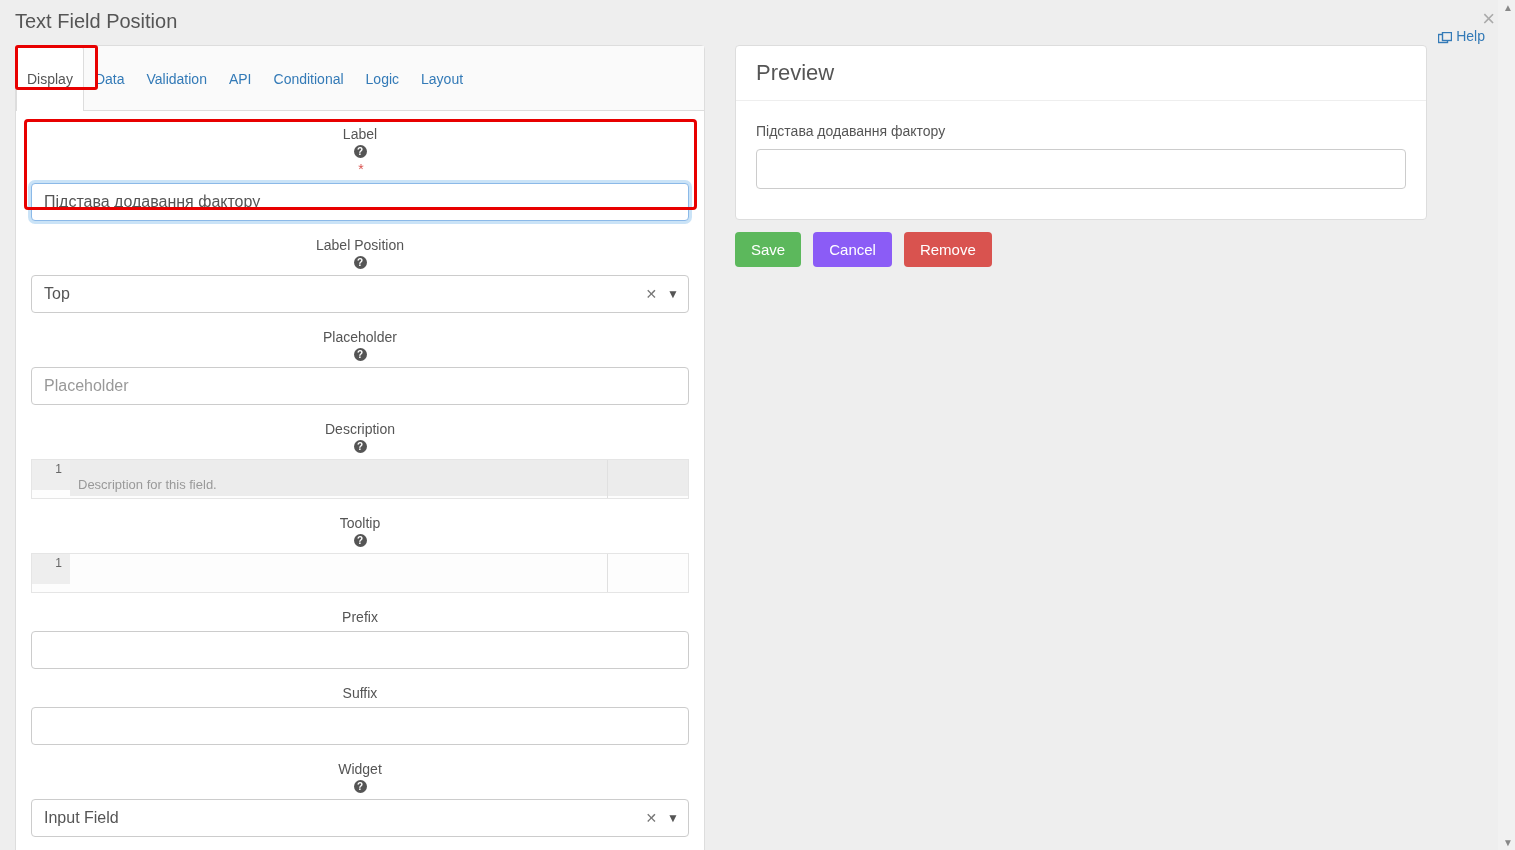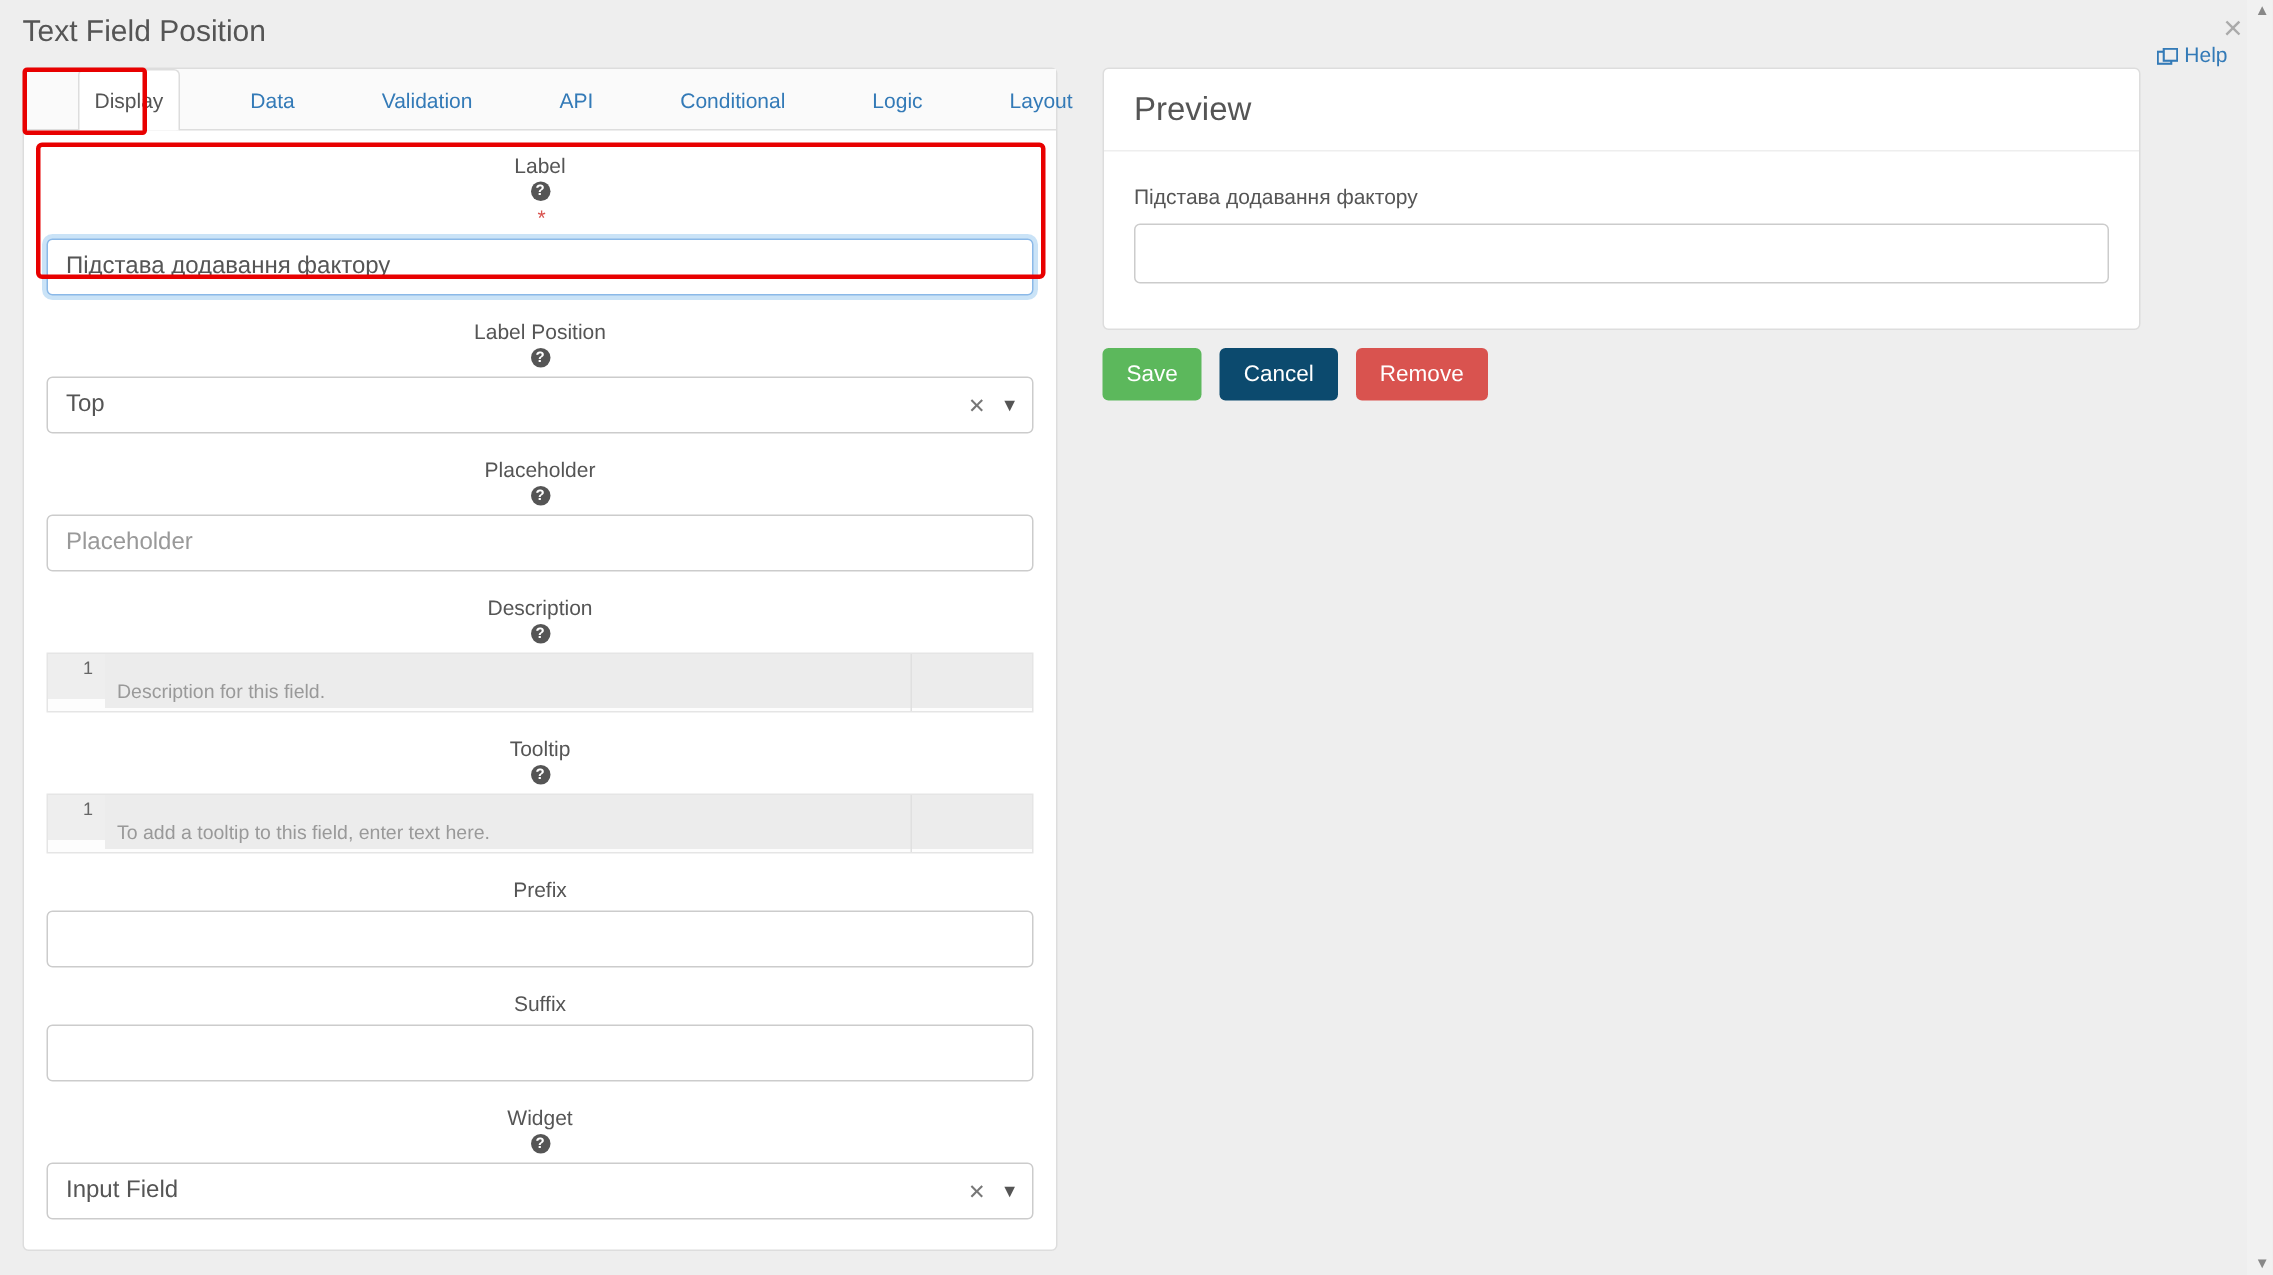--- a/index.html
+++ b/index.html
@@ -67,29 +67,28 @@
   }
 
   
   .tabs {
     display:flex;
     border-bottom:1px solid #ddd;
     background:#fafafa;
     position:relative;
   }
   .tab {
-    padding: 12px 10px;
+    padding: 24px 10px;
     font-size:14px;
     color:#337ab7;
     cursor:pointer;
     border:1px solid transparent;
     border-bottom:none;
     margin-bottom:-1px;
     border-radius:4px 4px 0 0;
-    margin-left:36px;
   }
   .tab.active {
     color:#555;
     background:#fff;
     border-color:#ddd;
   }
   .tab-highlight {
     position:absolute;
     border:3px solid #e80000;
     border-radius:3px;
@@ -248,21 +247,21 @@
     gap:12px;
   }
   .btn {
     padding:9px 16px;
     font-size:15px;
     border:none;
     border-radius:4px;
     color:#fff;
   }
   .btn-save { background:#5cb85c; }
-  .btn-cancel { background:#0c4a6e; }
+  .btn-cancel { background:#8b5cf6; }
   .btn-remove { background:#d9534f; }
 </style>
 </head>
 <body>
 
 <div class="scroll-bar">
   <div class="scroll-arrow up">▲</div>
   <div class="scroll-arrow down">▼</div>
 </div>
 
@@ -344,23 +343,20 @@
         </div>
       </div>
 
       <div class="form-group">
         <div class="fg-label">
           <span>Tooltip</span>
           <span class="help-icon">?</span>
         </div>
         <div class="code-box">
           <div class="code-gutter">1</div>
-          <div style="flex:1;">
-            <div class="code-line code-line-bg">To add a tooltip to this field, enter text here.</div>
-          </div>
           <div class="code-right-margin"></div>
         </div>
       </div>
 
       <div class="form-group">
         <div class="fg-label">
           <span>Prefix</span>
         </div>
         <input class="input" style="">
       </div>

